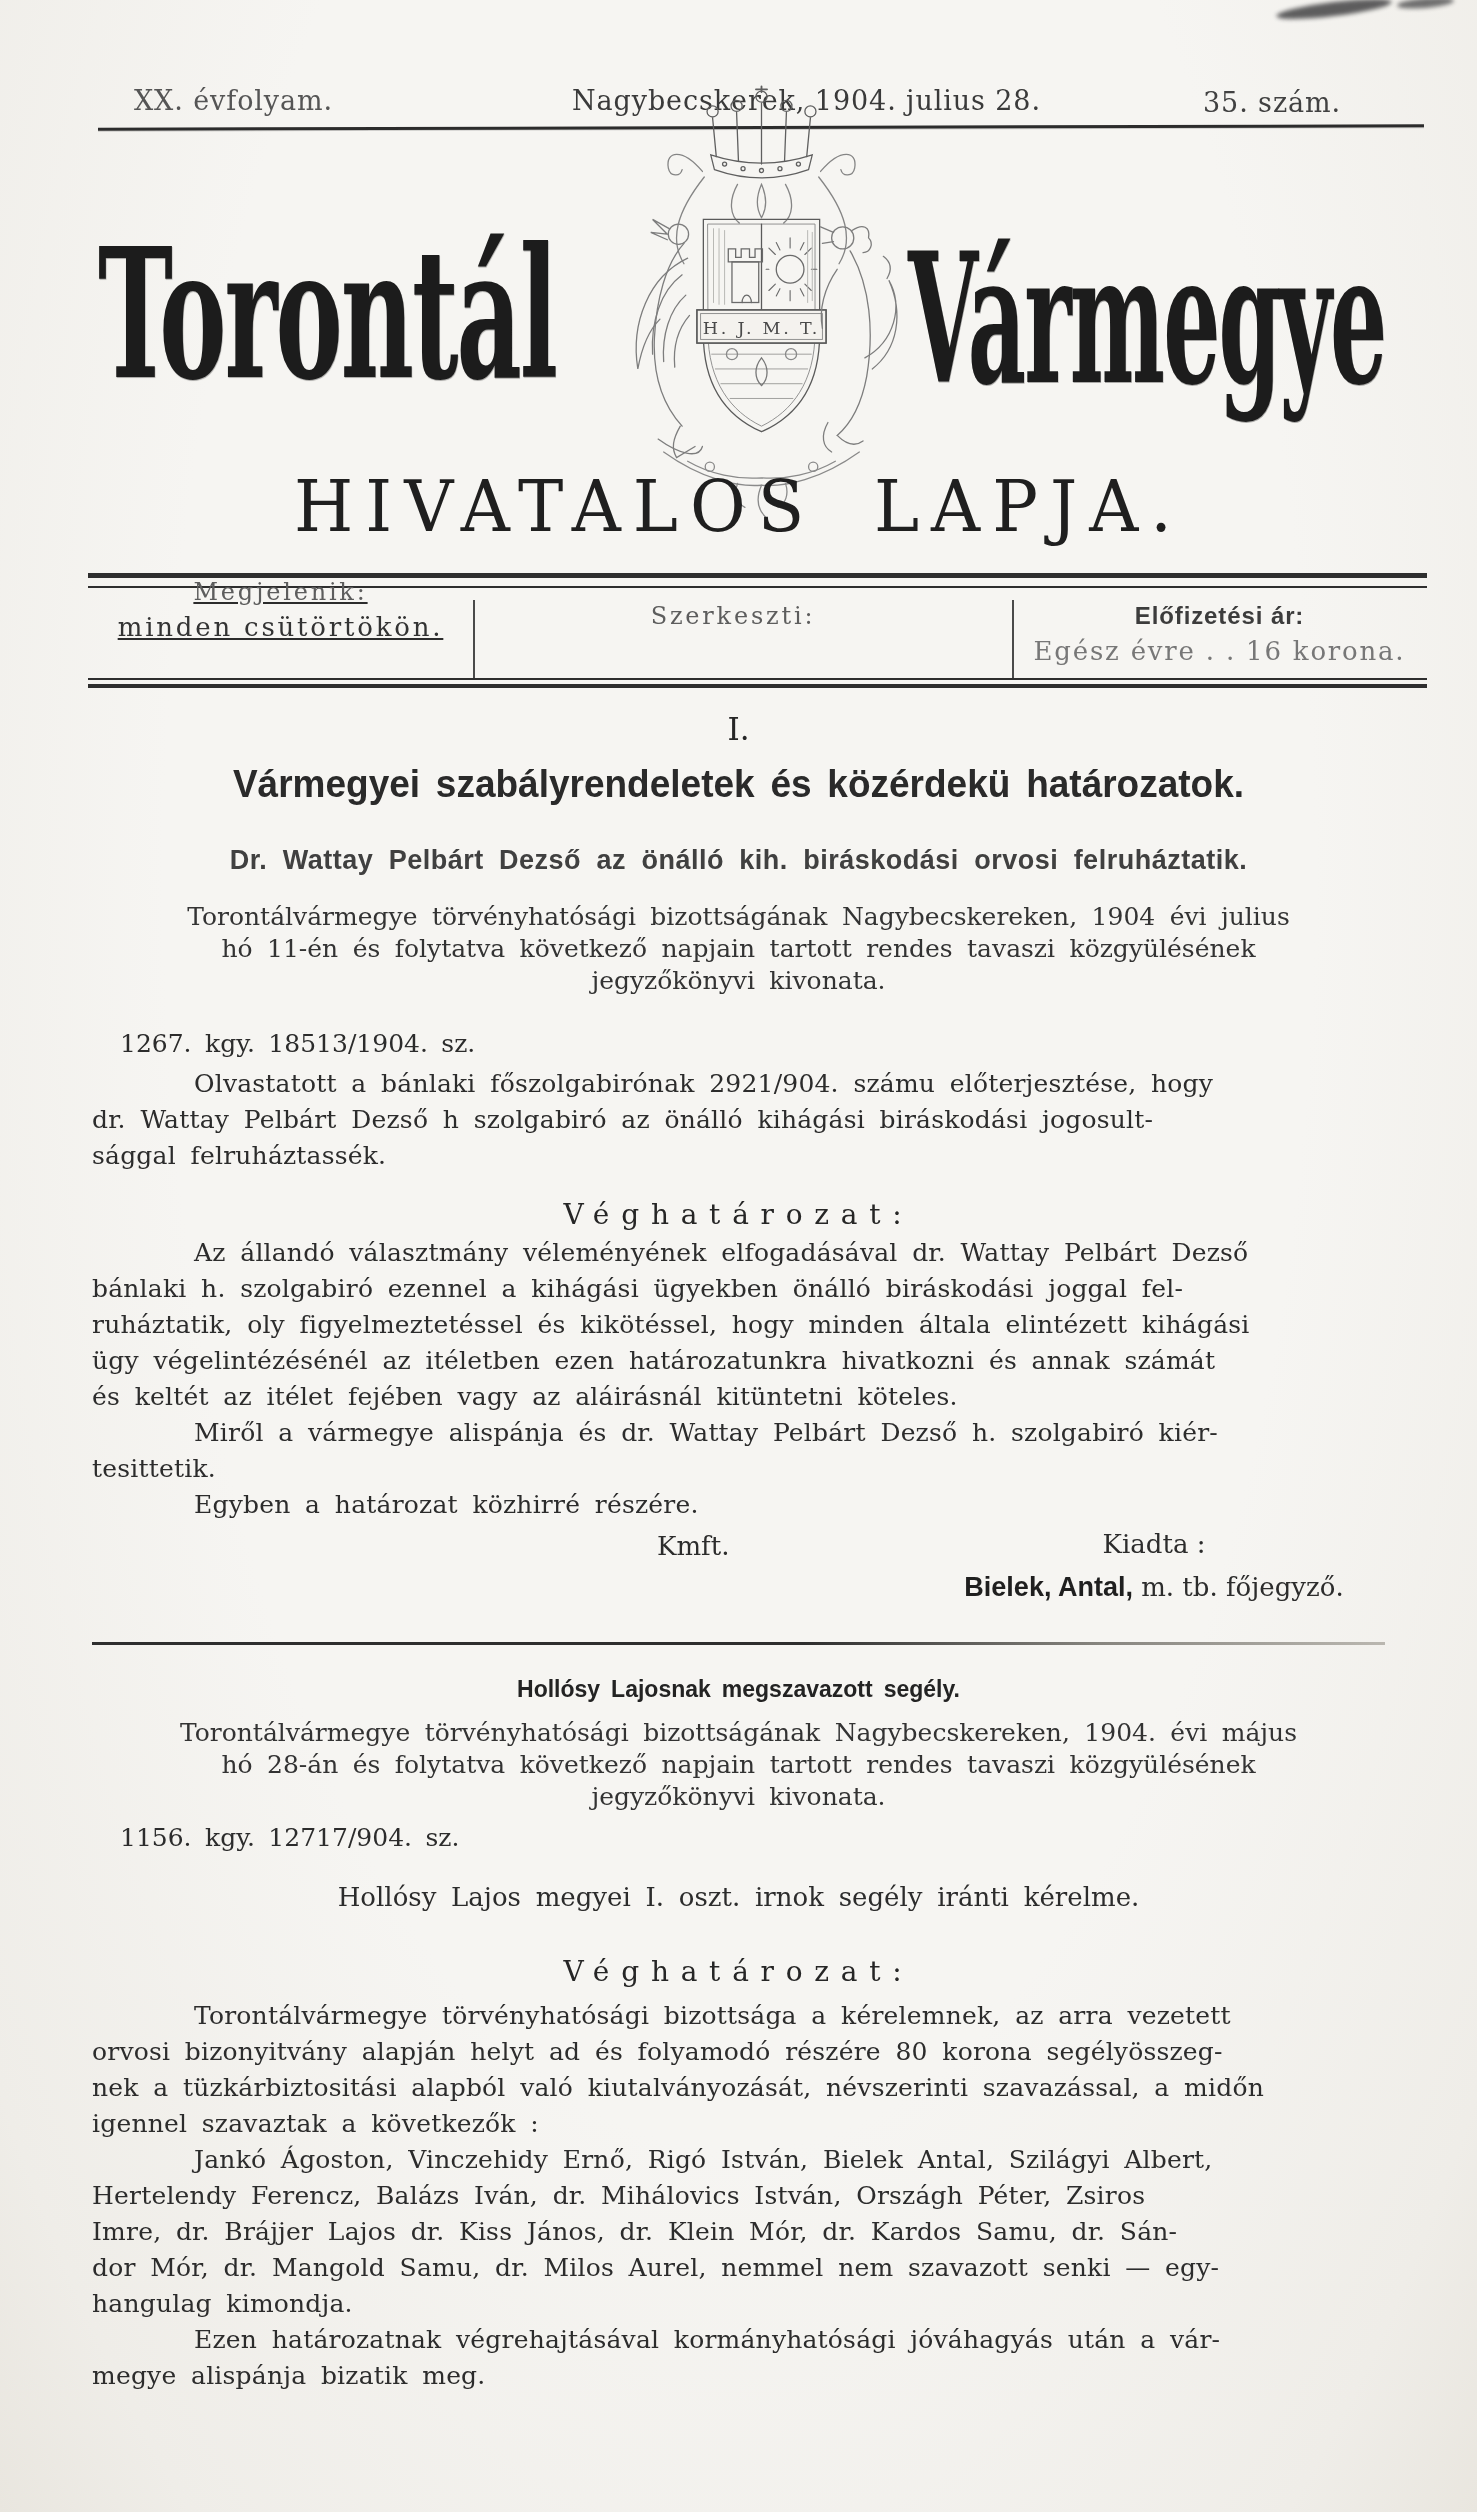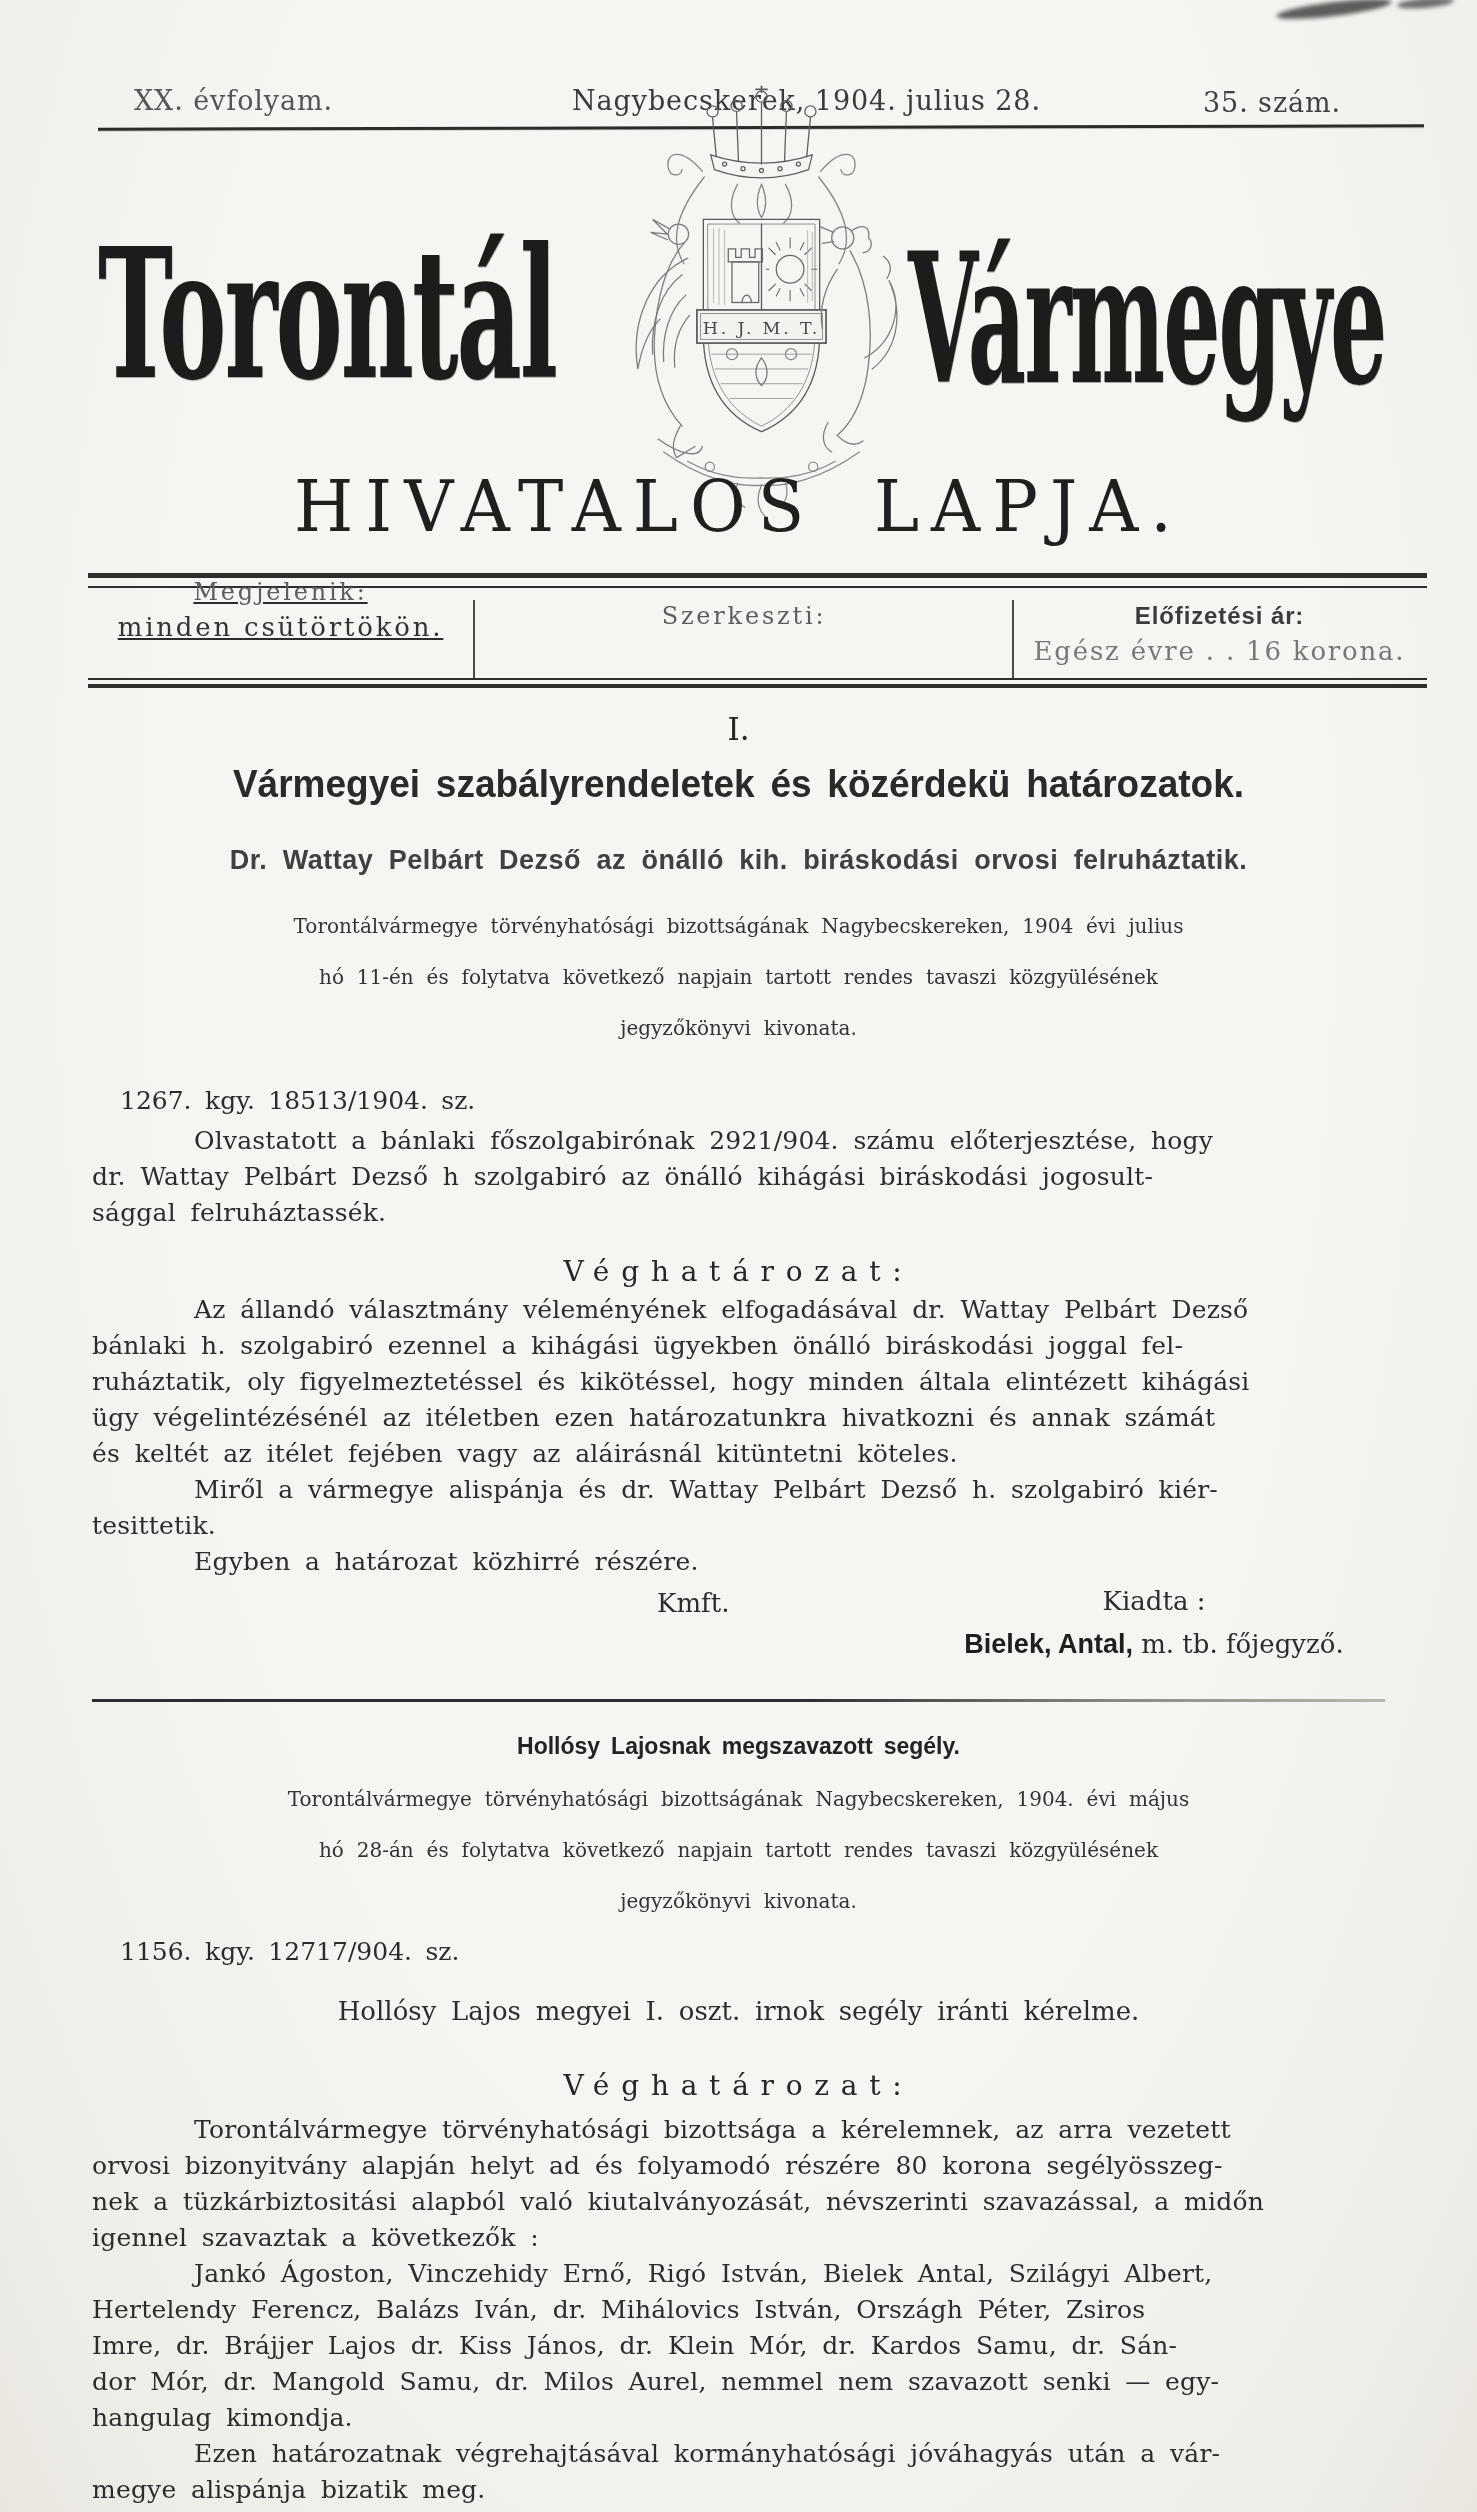--- a/index.html
+++ b/index.html
@@ -34,38 +34,38 @@
     font-size:68px;line-height:68px;font-weight:400;color:#1f1f1f;
     letter-spacing:12px;word-spacing:24px;transform:scaleY(1.04);}
   
   .rule{position:absolute;left:88px;width:1339px;background:#2e2e2e;}
   .r-ta{top:573px;height:4.6px;}
   .r-tb{top:586px;height:1.8px;}
   .r-ba{top:678px;height:1.8px;}
   .r-bb{top:684px;height:3.7px;}
   .info-col{position:absolute;text-align:center;}
   .info-c1{left:88px;top:578px;width:385px;text-decoration:underline;}
-  .info-c2{left:475px;top:602px;width:538px;}
+  .info-c2{left:464px;top:602px;width:538px;}
   .info-c3{left:1014px;top:602px;width:411px;}
   .info-label{font-size:24px;line-height:28px;color:#5d5d5d;letter-spacing:2.8px;}
   .info-c3 .info-label{font-family:"Liberation Sans","DejaVu Sans",sans-serif;font-weight:700;color:#3c3c3c;letter-spacing:0.9px;}
   .info-value{font-size:26px;line-height:31px;margin-top:5.5px;color:#333;letter-spacing:2.8px;}
   .info-c2 .info-value{font-family:"Liberation Sans","DejaVu Sans",sans-serif;font-weight:700;letter-spacing:0.9px;color:#2e2e2e;}
   .info-c3 .info-value{color:#777;letter-spacing:1.8px;}
   .vdiv{position:absolute;top:600px;width:1.8px;height:78px;background:#4a4a4a;}
   .vd1{left:473px;} .vd2{left:1012px;}
   
   .content{position:absolute;top:711px;left:92px;width:1293px;}
   .center{text-align:center;}
   .sec-num{font-size:31px;line-height:37px;margin-bottom:14.8px;color:#262626;}
   .sec-title{font-family:"Liberation Sans","DejaVu Sans",sans-serif;font-weight:700;
     font-size:37px;line-height:41px;margin-bottom:42px;color:#2a2a2a;word-spacing:5.5px;transform:scaleY(1.05);}
   .subject1{font-family:"Liberation Sans","DejaVu Sans",sans-serif;font-weight:700;
     font-size:27px;line-height:29.6px;margin-top:5.5px;margin-bottom:26px;color:#404040;word-spacing:7.4px;letter-spacing:0.5px;}
-  .extract{white-space:pre-line;text-align:center;font-size:20px;line-height:51px;word-spacing:6.5px;color:#333;}
+  .extract{white-space:pre-line;text-align:center;font-size:25px;line-height:32px;word-spacing:6.5px;color:#333;}
   .ex1{margin-bottom:33px;}
   .ref{font-size:25px;line-height:28px;margin-left:28px;margin-top:11px;word-spacing:5.5px;color:#2c2c2c;}
   .para{white-space:pre-line;font-size:25px;line-height:36px;text-indent:102px;
     word-spacing:6.5px;letter-spacing:0.2px;color:#2c2c2c;}
   .pb{margin-top:7.4px;}
   .decision{font-size:28px;line-height:31px;letter-spacing:.42em;margin-top:24px;margin-bottom:5.5px;color:#262626;}
   .sig-row{position:relative;height:85px;margin-top:5.5px;font-size:26px;}
   .kmft{position:absolute;left:565px;top:1.8px;}
   .issued{position:absolute;right:0;top:0;width:462px;text-align:center;}
   .issuer-line{margin-top:13px;font-size:26px;}

